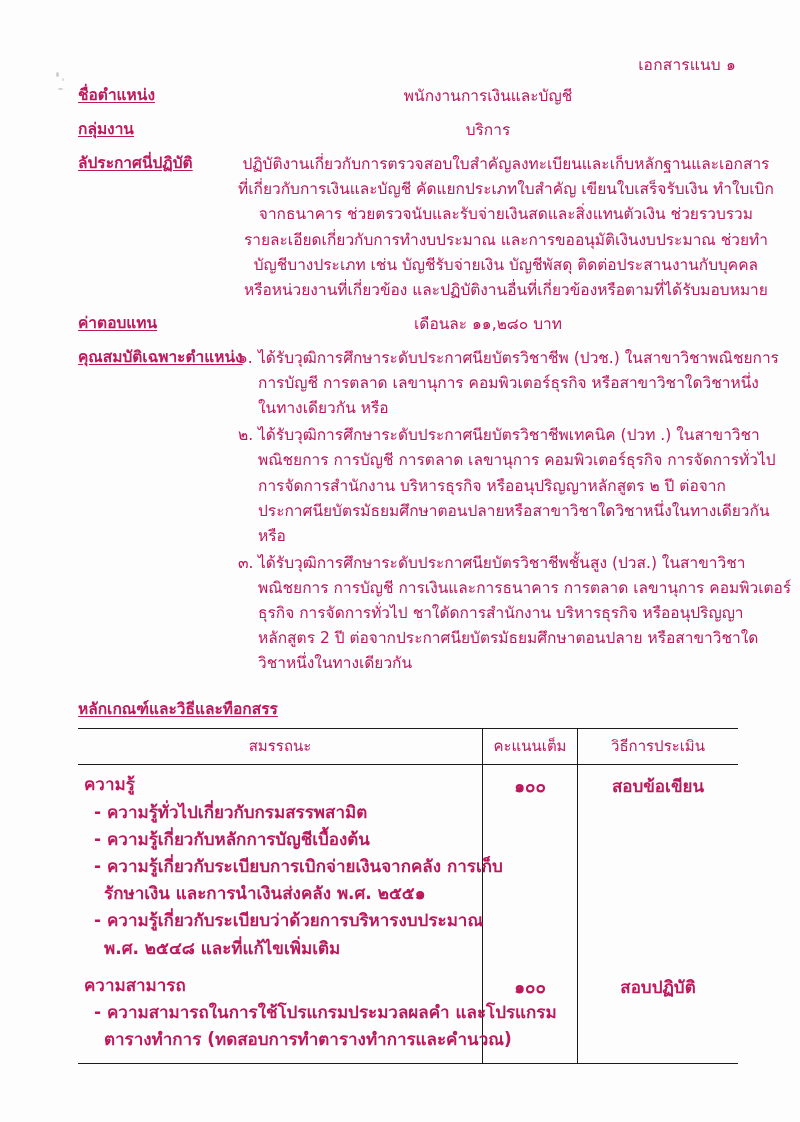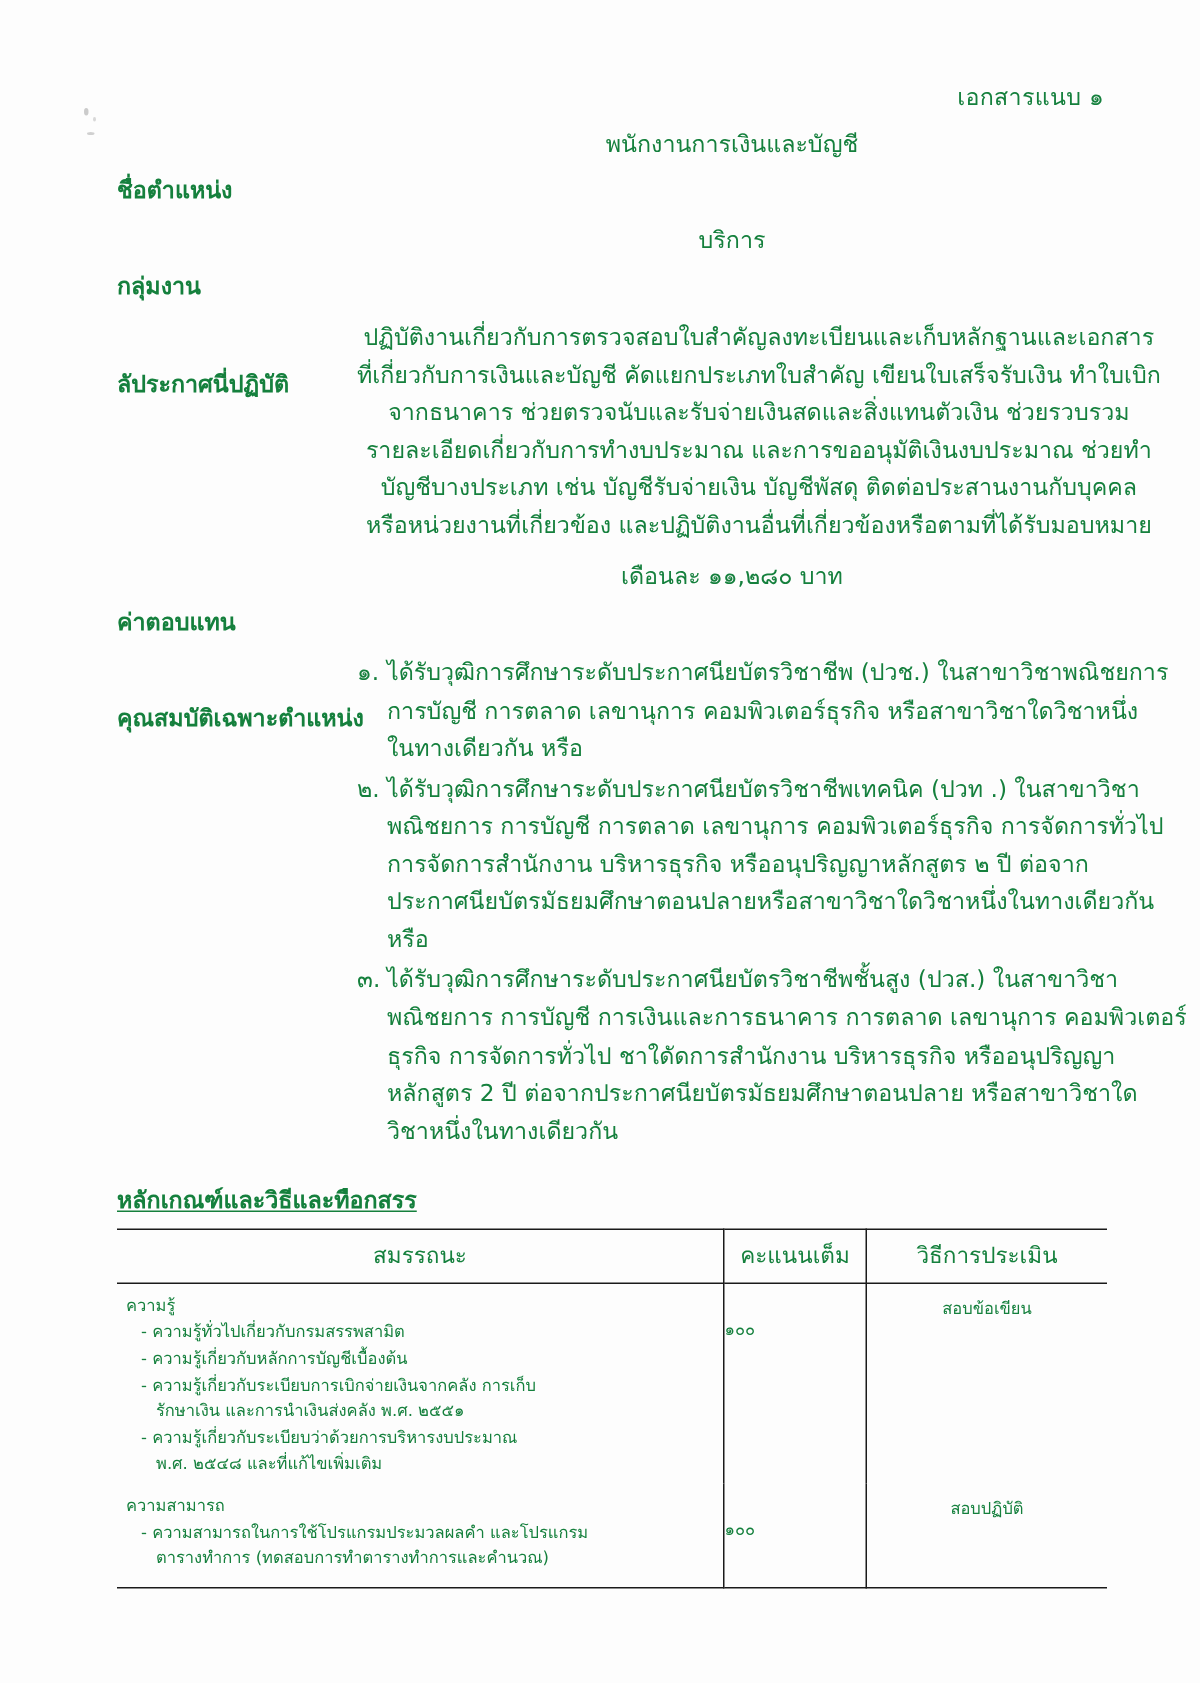--- a/index.html
+++ b/index.html
@@ -9,21 +9,21 @@
   }
   body {
     font-family: "DejaVu Sans", "Liberation Sans", sans-serif;
   }
   .page {
     position: relative;
     width: 800px;
     height: 1122px;
     background: #fdfdfd;
     overflow: hidden;
-    color: #15803d;
+    color: #be185d;
   }
   
   .speck {
     position: absolute;
     background: #b9b9b9;
     border-radius: 50%;
   }
   .speck.s1 { left: 56px; top: 72px; width: 3px; height: 5px; opacity: .75; }
   .speck.s2 { left: 62px; top: 78px; width: 2px; height: 3px; opacity: .55; }
   .speck.s3 { left: 58px; top: 88px; width: 5px; height: 2px; opacity: .65; }
@@ -47,24 +47,24 @@
   .field-row {
     display: flex;
     align-items: flex-start;
     margin-bottom: 9px;
   }
   .field-label {
     width: 160px;
     flex: 0 0 160px;
     font-size: 15.5px;
     font-weight: bold;
+    text-decoration: underline;
     text-underline-offset: 2px;
     line-height: 1.5;
     white-space: nowrap;
-    margin-top: 32px;
   }
   .field-value {
     flex: 1;
     font-size: 15.5px;
     line-height: 1.62;
     text-align: center;
   }
   .field-value .line {
     display: block;
     white-space: nowrap;
@@ -124,21 +124,22 @@
     font-size: 15px;
     padding: 5px 0 6px 0;
   }
   table.criteria thead th.col-comp { border-left: none; }
   table.criteria thead th.col-method { border-right: none; }
 
   table.criteria tbody td.col-comp { border-left: none; }
   table.criteria tbody td.col-method { border-right: none; }
 
   table.criteria tbody td {
-    font-size: 11px;
+    font-size: 17px;
+    font-weight: bold;
   }
   table.criteria tbody tr.last td {
     border-bottom: 1.4px solid #1a1a1a;
   }
 
   .cell-comp {
     padding: 6px 8px 4px 6px;
     line-height: 1.6;
   }
   .cell-comp .group-title {
@@ -153,22 +154,22 @@
   .cell-comp ul li {
     line-height: 1.6;
     white-space: nowrap;
   }
   .cell-comp ul li .cont {
     display: block;
     padding-left: 10px;
     white-space: nowrap;
   }
   .cell-score {
-    text-align: left;
-    padding-top: 21px;
+    text-align: center;
+    padding-top: 7px;
     white-space: nowrap;
   }
   .cell-method {
     text-align: center;
     padding-top: 7px;
     white-space: nowrap;
   }
   .spacer-block { height: 6px; }
 </style>
 </head>

